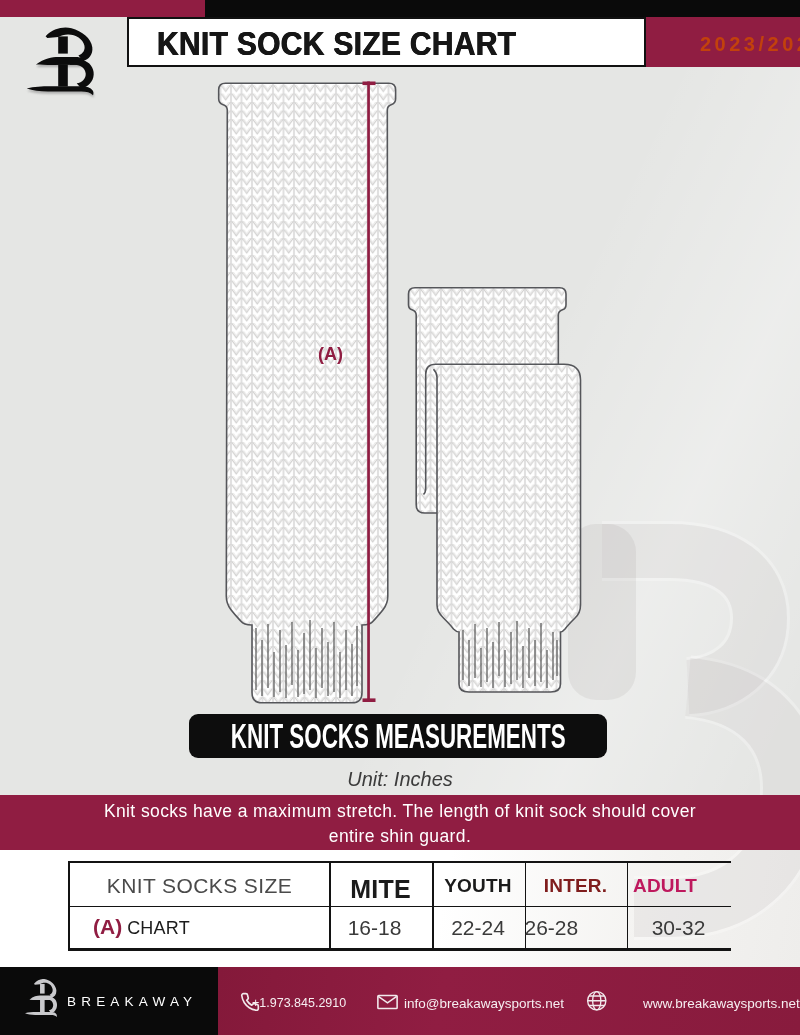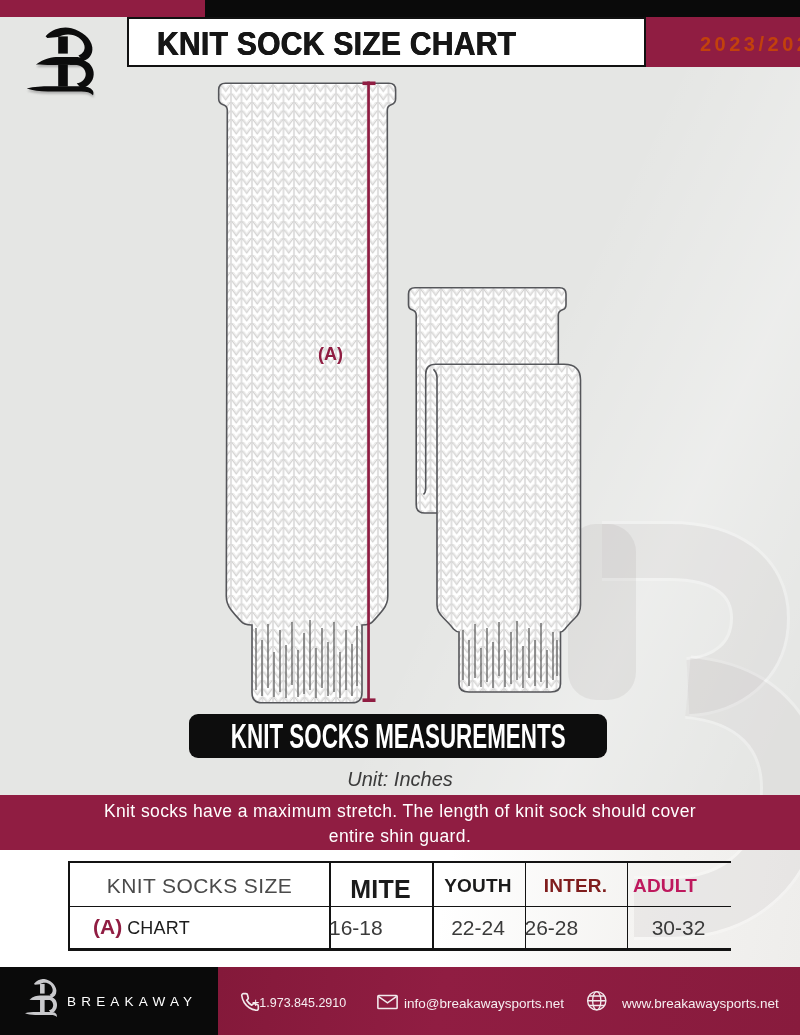--- a/index.html
+++ b/index.html
@@ -206,21 +206,21 @@
   <div class="abs" style="left:261px;top:14px;width:103px;text-align:center;font-size:25px;font-weight:bold;letter-spacing:0.2px;color:#1b1b1b;">MITE</div>
 
   <div class="abs" style="left:364px;top:14px;width:92px;text-align:center;font-size:19px;font-weight:bold;letter-spacing:0.2px;color:#1b1b1b;">YOUTH</div>
 
   <div class="abs" style="left:456.5px;top:14px;width:102px;text-align:center;font-size:19px;font-weight:bold;letter-spacing:0.2px;color:#7f1d1d;">INTER.</div>
 
   <div class="abs" style="left:545px;top:14px;width:104px;text-align:center;font-size:19px;font-weight:bold;letter-spacing:0.2px;color:#be185d;">ADULT</div>
 
   <div class="abs" style="left:25px;top:54px;width:236px;font-size:18px;color:#1c1c1c;"><b style="color:#901d42;font-size:21px;">(A)</b> <span style="letter-spacing:0.2px">CHART</span></div>
 
-  <div class="abs" style="left:261px;top:55px;width:91px;text-align:left;font-size:21px;color:#3a3a3a;">16-18</div>
+  <div class="abs" style="left:261px;top:55px;width:91px;text-align:center;font-size:21px;color:#3a3a3a;">16-18</div>
 
   <div class="abs" style="left:364px;top:55px;width:92px;text-align:center;font-size:21px;color:#3a3a3a;">22-24</div>
 
   <div class="abs" style="left:456.5px;top:55px;width:102px;text-align:left;font-size:21px;color:#3a3a3a;">26-28</div>
 
   <div class="abs" style="left:558.5px;top:55px;width:104px;text-align:center;font-size:21px;color:#3a3a3a;">30-32</div>
 </div>
 
 <div class="abs" style="left:0;top:967px;width:800px;height:68px;background:linear-gradient(100deg,#811838 20%, #901d42 55%, #881b3d 100%);"></div>
 
@@ -253,13 +253,13 @@
 <div class="abs" style="left:404px;top:995.5px;color:#f6eef1;font-size:13.5px;">info@breakawaysports.net</div>
 
 <svg class="abs" style="left:586px;top:990px" width="21.5" height="21.5" viewBox="0 0 24 24">
   <g fill="none" stroke="#f2e9ec" stroke-width="1.5">
     <circle cx="12" cy="12" r="10.2"></circle>
     <ellipse cx="12" cy="12" rx="4.6" ry="10.2"></ellipse>
     <path d="M1.8 12 H22.2 M3.2 6.7 H20.8 M3.2 17.3 H20.8"></path>
   </g>
 </svg>
 
-<div class="abs" style="left:622px;top:995.5px;color:#f6eef1;font-size:13.5px;">www.breakawaysports.net</div>
+<div class="abs" style="left:643px;top:995.5px;color:#f6eef1;font-size:13.5px;">www.breakawaysports.net</div>
 
 </body></html>

